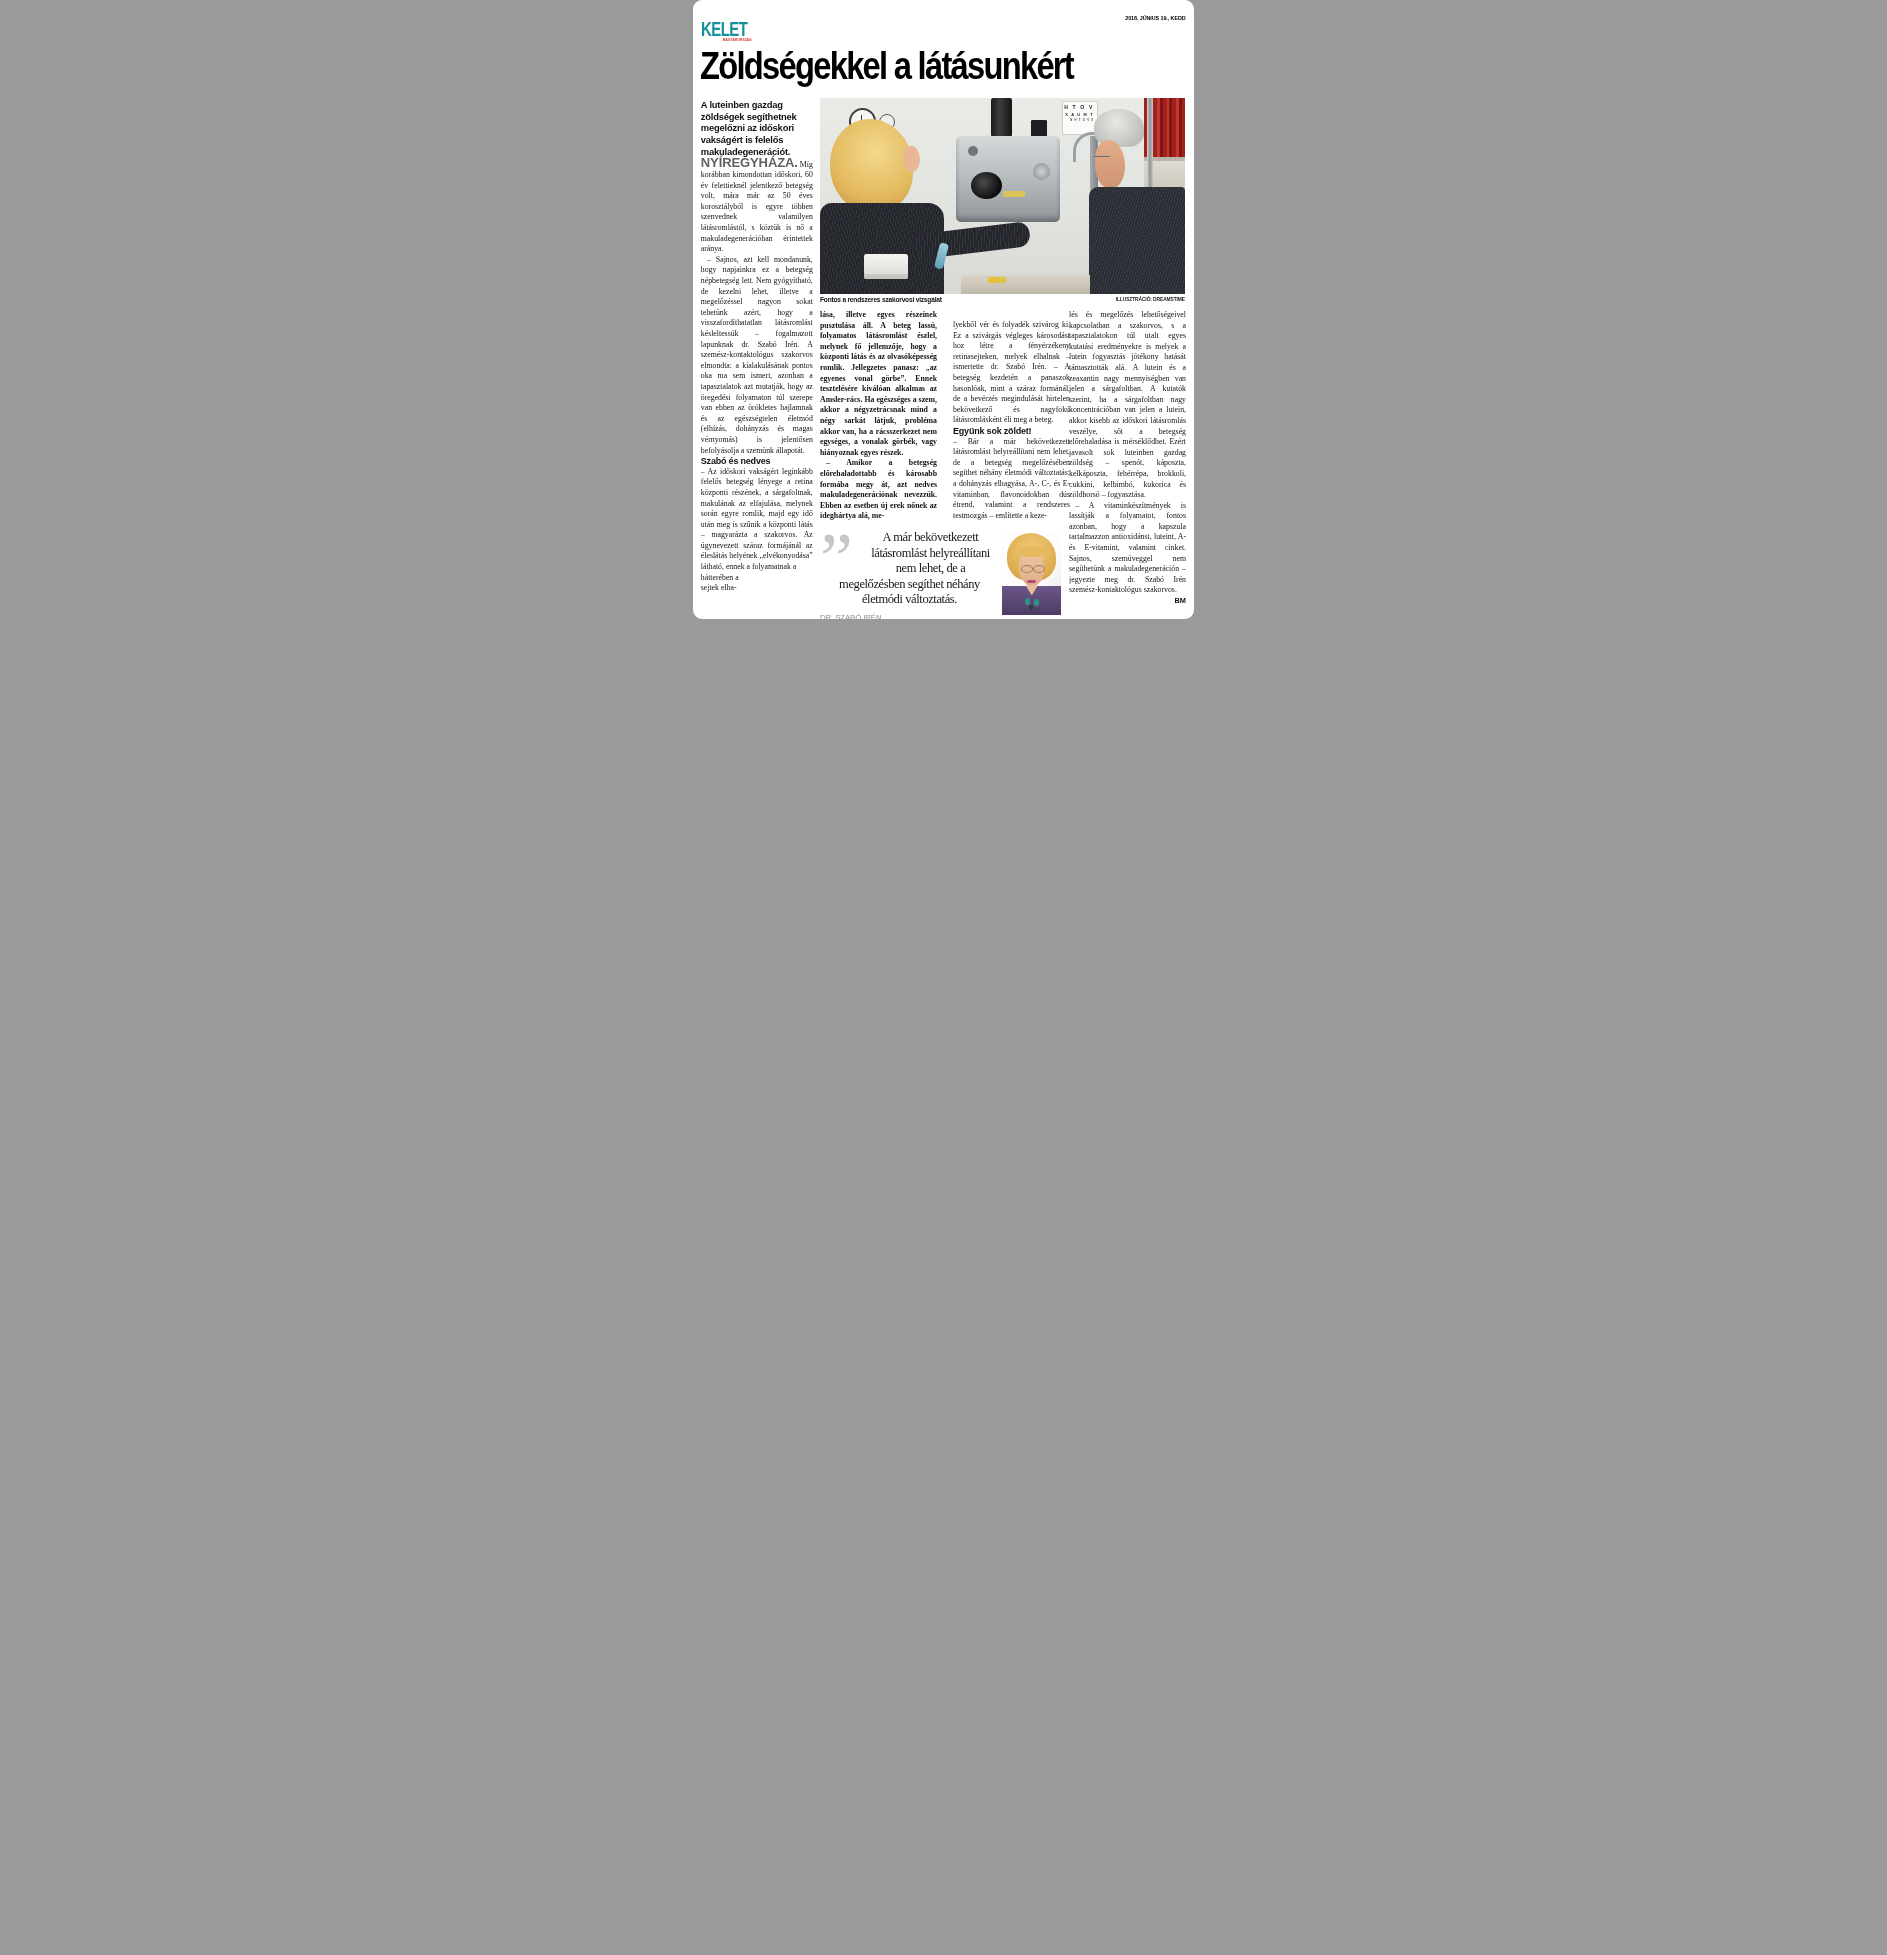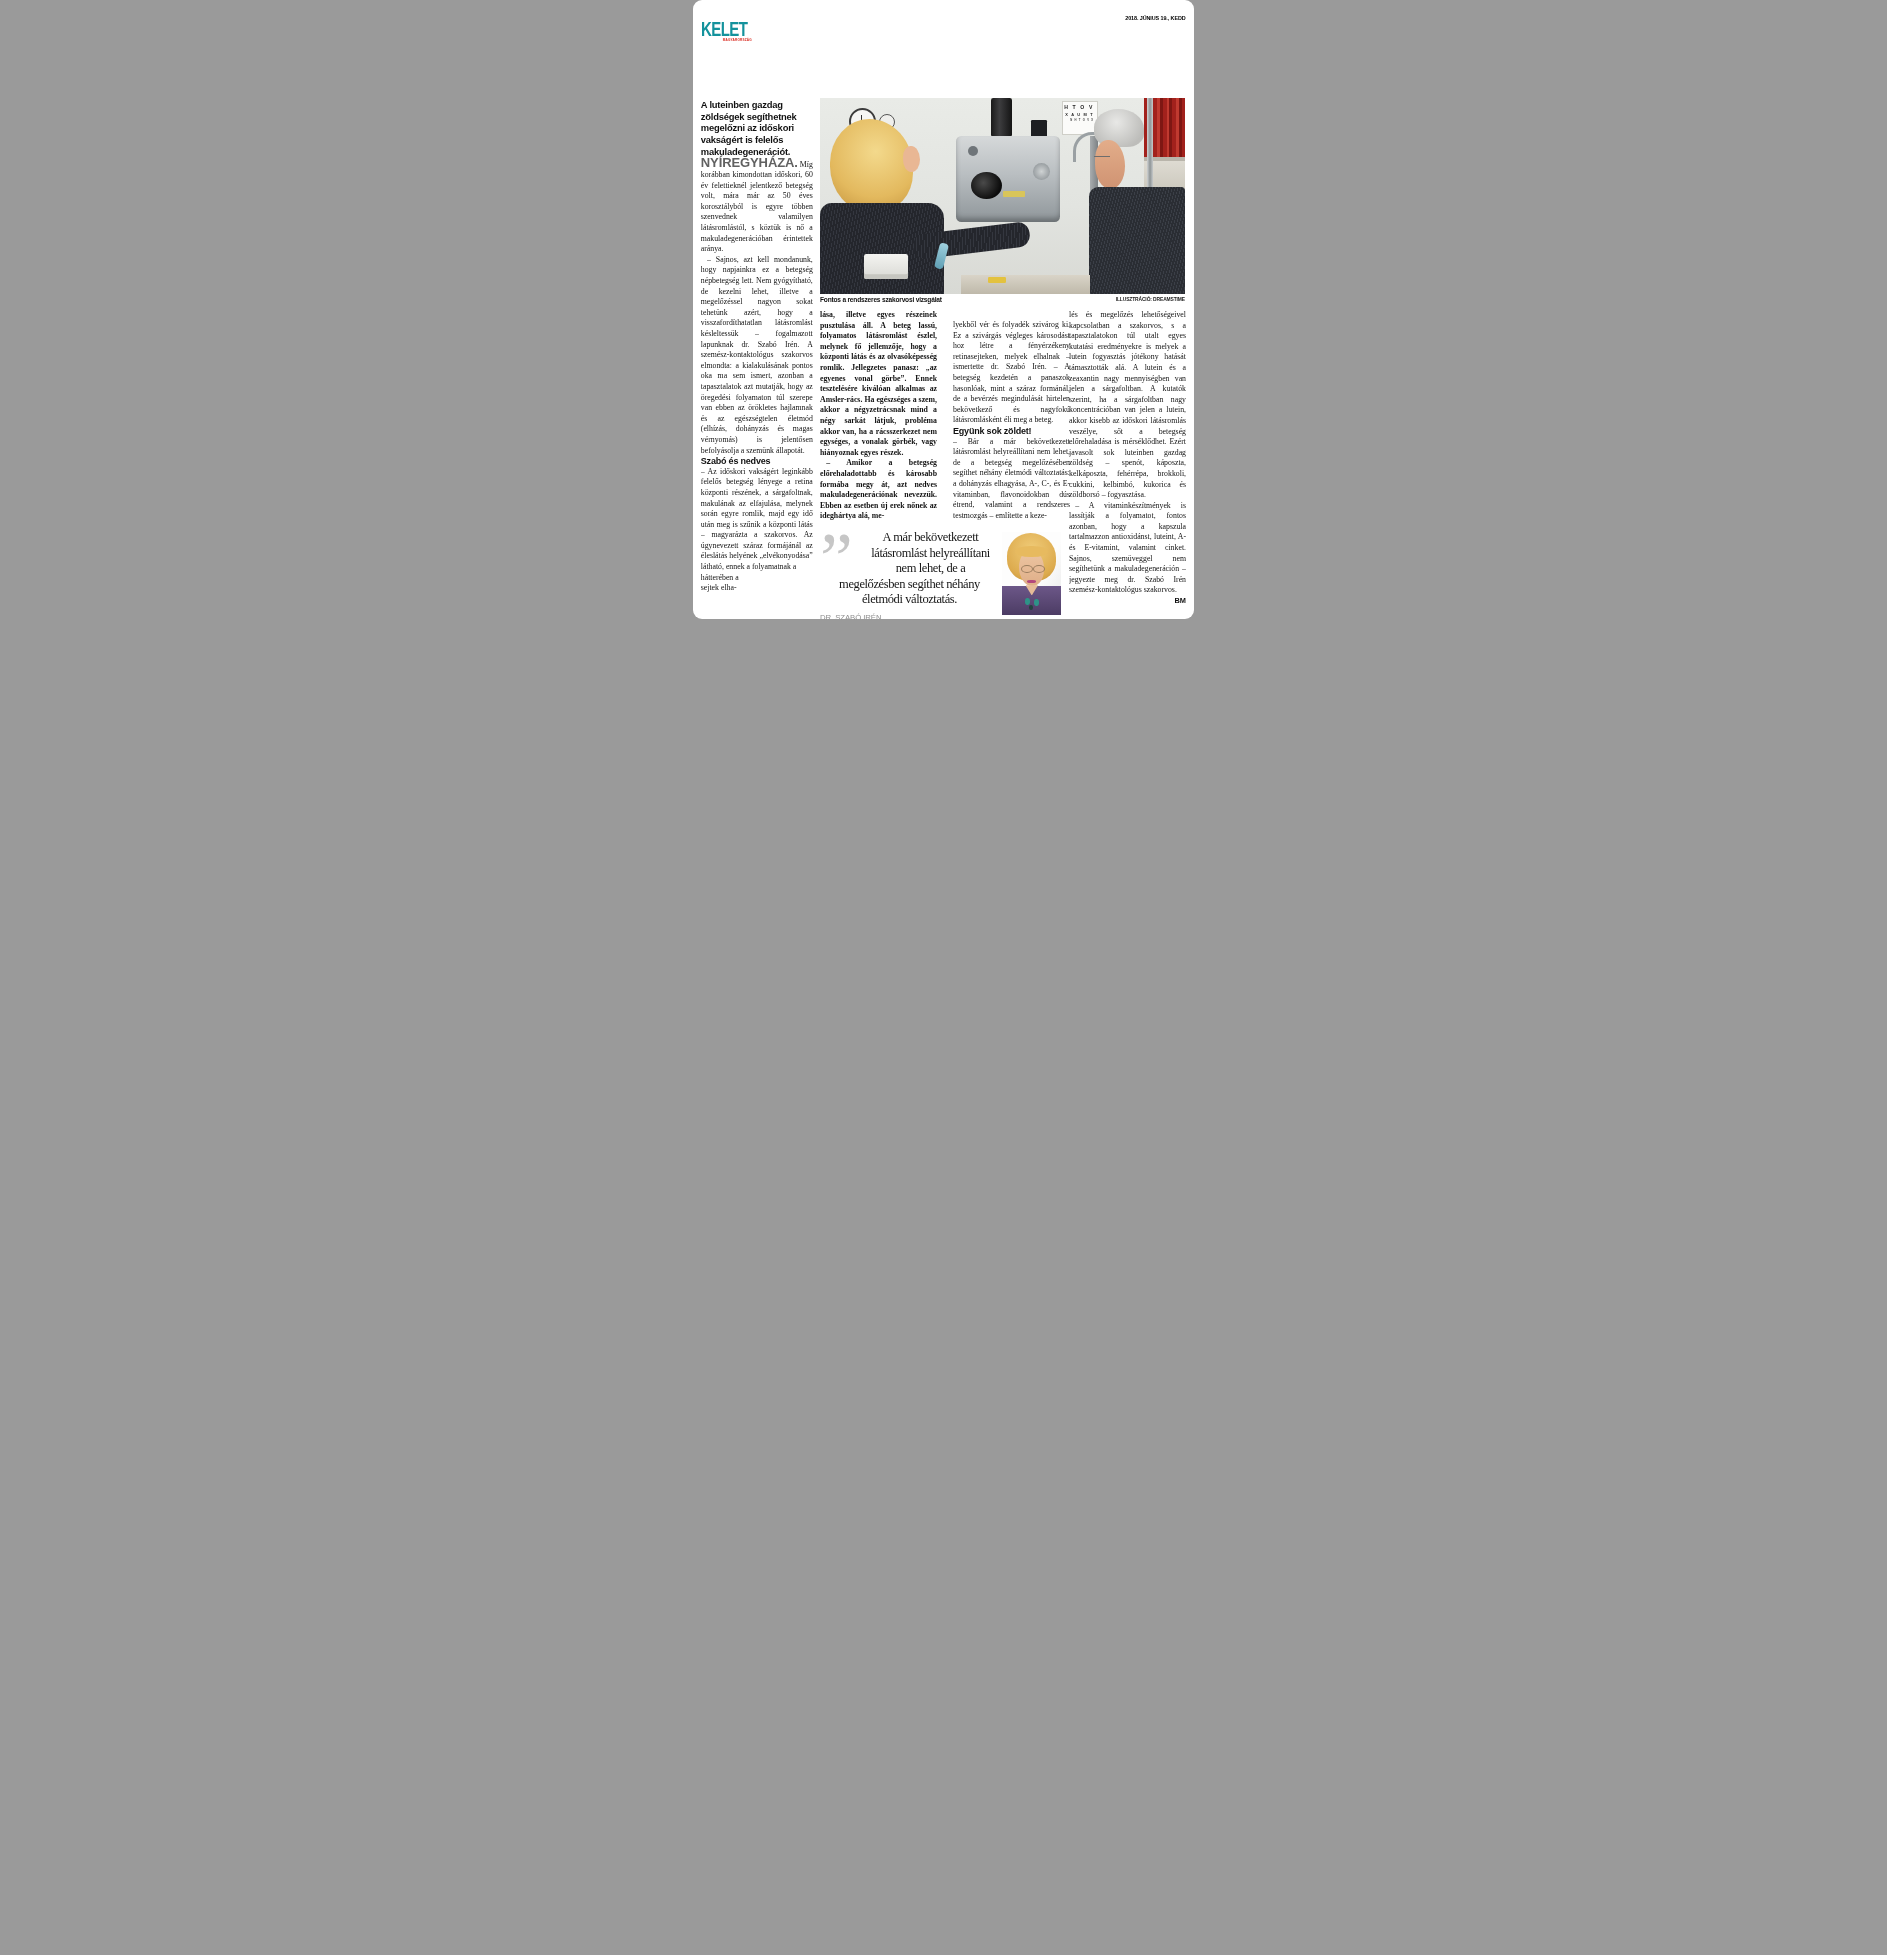--- a/index.html
+++ b/index.html
@@ -117,20 +117,23 @@
 
 <div class="page">
 
   <div class="date">2018. JÚNIUS 19., KEDD</div>
 
   <div class="masthead">
     <span class="kelet">KELET</span>
     <span class="country">MAGYARORSZÁG</span>
   </div>
 
+  <div class="headline">
+    <span>Zöldségekkel a látásunkért</span>
+  </div>
 
   <div class="col1 bodytxt">
     <p class="lead">A luteinben gazdag zöldségek segíthetnek megelőzni az időskori vakságért is felelős makuladegenerációt.</p>
     <p><span class="dateline">NYÍREGYHÁZA.</span> <span>Míg korábban kimondottan időskori, 60 év felettieknél jelentkező betegség volt, mára már az 50 éves korosztályból is egyre többen szenvednek valamilyen látásromlástól, s köztük is nő a makuladegenerációban érintettek aránya.</span></p>
     <p class="ind">– Sajnos, azt kell mondanunk, hogy napjainkra ez a betegség népbetegség lett. Nem gyógyítható, de kezelni lehet, illetve a megelőzéssel nagyon sokat tehetünk azért, hogy a visszafordíthatatlan látásromlást késleltessük – fogalmazott lapunknak dr. Szabó Irén. A szemész-kontaktológus szakorvos elmondta: a kialakulásának pontos oka ma sem ismert, azonban a tapasztalatok azt mutatják, hogy az öregedési folyamaton túl szerepe van ebben az örökletes hajlamnak és az egészségtelen életmód (elhízás, dohányzás és magas vérnyomás) is jelentősen befolyásolja a szemünk állapotát.</p>
     <p class="subhead">Szabó és nedves</p>
     <p>– Az időskori vakságért leginkább felelős betegség lényege a retina központi részének, a sárgafoltnak, makulának az elfajulása, melynek során egyre romlik, majd egy idő után meg is szűnik a központi látás – magyarázta a szakorvos. Az úgynevezett száraz formájánál az éleslátás helyének „elvékonyodása” látható, ennek a folyamatnak a</p>
     <p class="tail">hátterében a</p>
     <p class="tail">sejtek elha-</p>
   </div>

